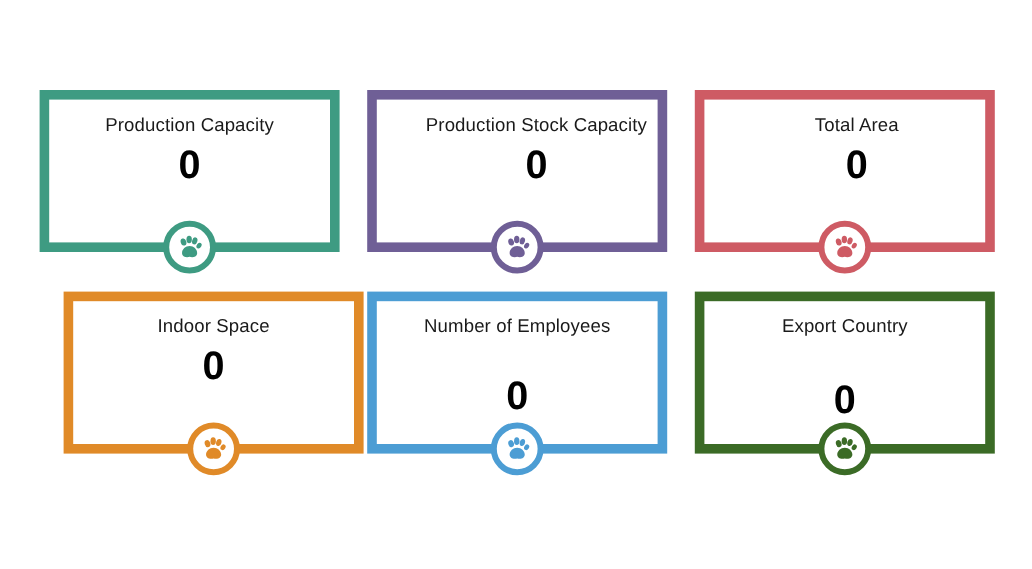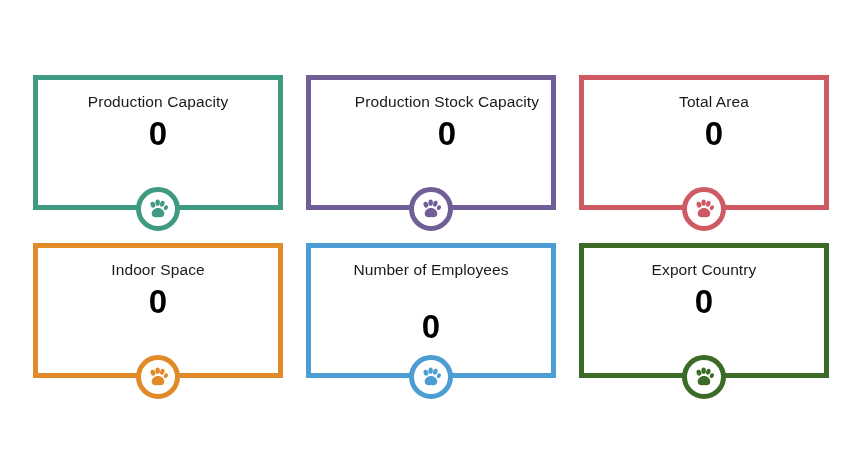--- a/index.html
+++ b/index.html
@@ -33,21 +33,21 @@
     column-gap: 23px;
     row-gap: 33px;
   }
 
   .stat-card {
     position: relative;
     box-sizing: border-box;
     width: 250px;
     height: 135px;
     background: #ffffff;
-    border: 5px solid #ef4444;
+    border: 8px solid #ef4444;
     display: flex;
     flex-direction: column;
     align-items: center;
     justify-content: flex-start;
   }
 
   .card-title {
     margin-top: 13px;
     font-size: 15.5px;
     font-weight: 400;
@@ -97,21 +97,21 @@
   .accent-teal   .paw-glyph { fill: #3E9B82; }
 
   .accent-purple      { border-color: #6F5F96; padding-left: 32px; }
   .accent-purple .paw-badge { border-color: #6F5F96; }
   .accent-purple .paw-glyph { fill: #6F5F96; }
 
   .accent-red         { border-color: #CE5B64; }
   .accent-red    .paw-badge { border-color: #CE5B64; }
   .accent-red    .paw-glyph { fill: #CE5B64; }
 
-  .accent-orange      { border-color: #E08A28; }
+  .accent-orange      { border-color: #E08A28; margin-left: 20px; }
   .accent-orange .paw-badge { border-color: #E08A28; }
   .accent-orange .paw-glyph { fill: #E08A28; }
 
   .accent-blue        { border-color: #4C9DD4; }
   .accent-blue   .paw-badge { border-color: #4C9DD4; }
   .accent-blue   .paw-glyph { fill: #4C9DD4; }
 
   .accent-green       { border-color: #3B6B26; }
   .accent-green  .paw-badge { border-color: #3B6B26; }
   .accent-green  .paw-glyph { fill: #3B6B26; }
@@ -195,21 +195,21 @@
             <ellipse cx="18.5" cy="20.5" rx="6.2" ry="8.0" transform="rotate(-18 18.5 20.5)"></ellipse>
             <ellipse cx="31.0" cy="15.0" rx="6.0" ry="8.4"></ellipse>
             <ellipse cx="43.5" cy="18.0" rx="5.8" ry="8.0" transform="rotate(16 43.5 18.0)"></ellipse>
             <ellipse cx="53.0" cy="28.5" rx="5.2" ry="6.8" transform="rotate(32 53.0 28.5)"></ellipse>
             <path d="M32 29.5c9.2 0 16.8 7.4 16.8 15.2 0 6.2-5.1 9.6-11.2 9.6-2.4 0-4.0-.9-5.6-.9s-3.2.9-5.6.9c-6.1 0-11.2-3.4-11.2-9.6C15.2 36.9 22.8 29.5 32 29.5z"></path>
           </g>
         </svg>
       </div>
     </div>
 
-    <div class="stat-card accent-green" style="border-color: rgb(59, 107, 38);">
+    <div class="stat-card accent-green" style="border-color: rgb(59, 107, 38); gap: 28px;">
       <div class="card-title">Export Country</div>
       <div class="card-value">0</div>
       <div class="paw-badge" style="border-color: rgb(59, 107, 38);">
         <svg viewBox="0 0 64 64" xmlns="http://www.w3.org/2000/svg" aria-hidden="true">
           <g class="paw-glyph" fill="#3B6B26">
             <ellipse cx="18.5" cy="20.5" rx="6.2" ry="8.0" transform="rotate(-18 18.5 20.5)"></ellipse>
             <ellipse cx="31.0" cy="15.0" rx="6.0" ry="8.4"></ellipse>
             <ellipse cx="43.5" cy="18.0" rx="5.8" ry="8.0" transform="rotate(16 43.5 18.0)"></ellipse>
             <ellipse cx="53.0" cy="28.5" rx="5.2" ry="6.8" transform="rotate(32 53.0 28.5)"></ellipse>
             <path d="M32 29.5c9.2 0 16.8 7.4 16.8 15.2 0 6.2-5.1 9.6-11.2 9.6-2.4 0-4.0-.9-5.6-.9s-3.2.9-5.6.9c-6.1 0-11.2-3.4-11.2-9.6C15.2 36.9 22.8 29.5 32 29.5z"></path>

